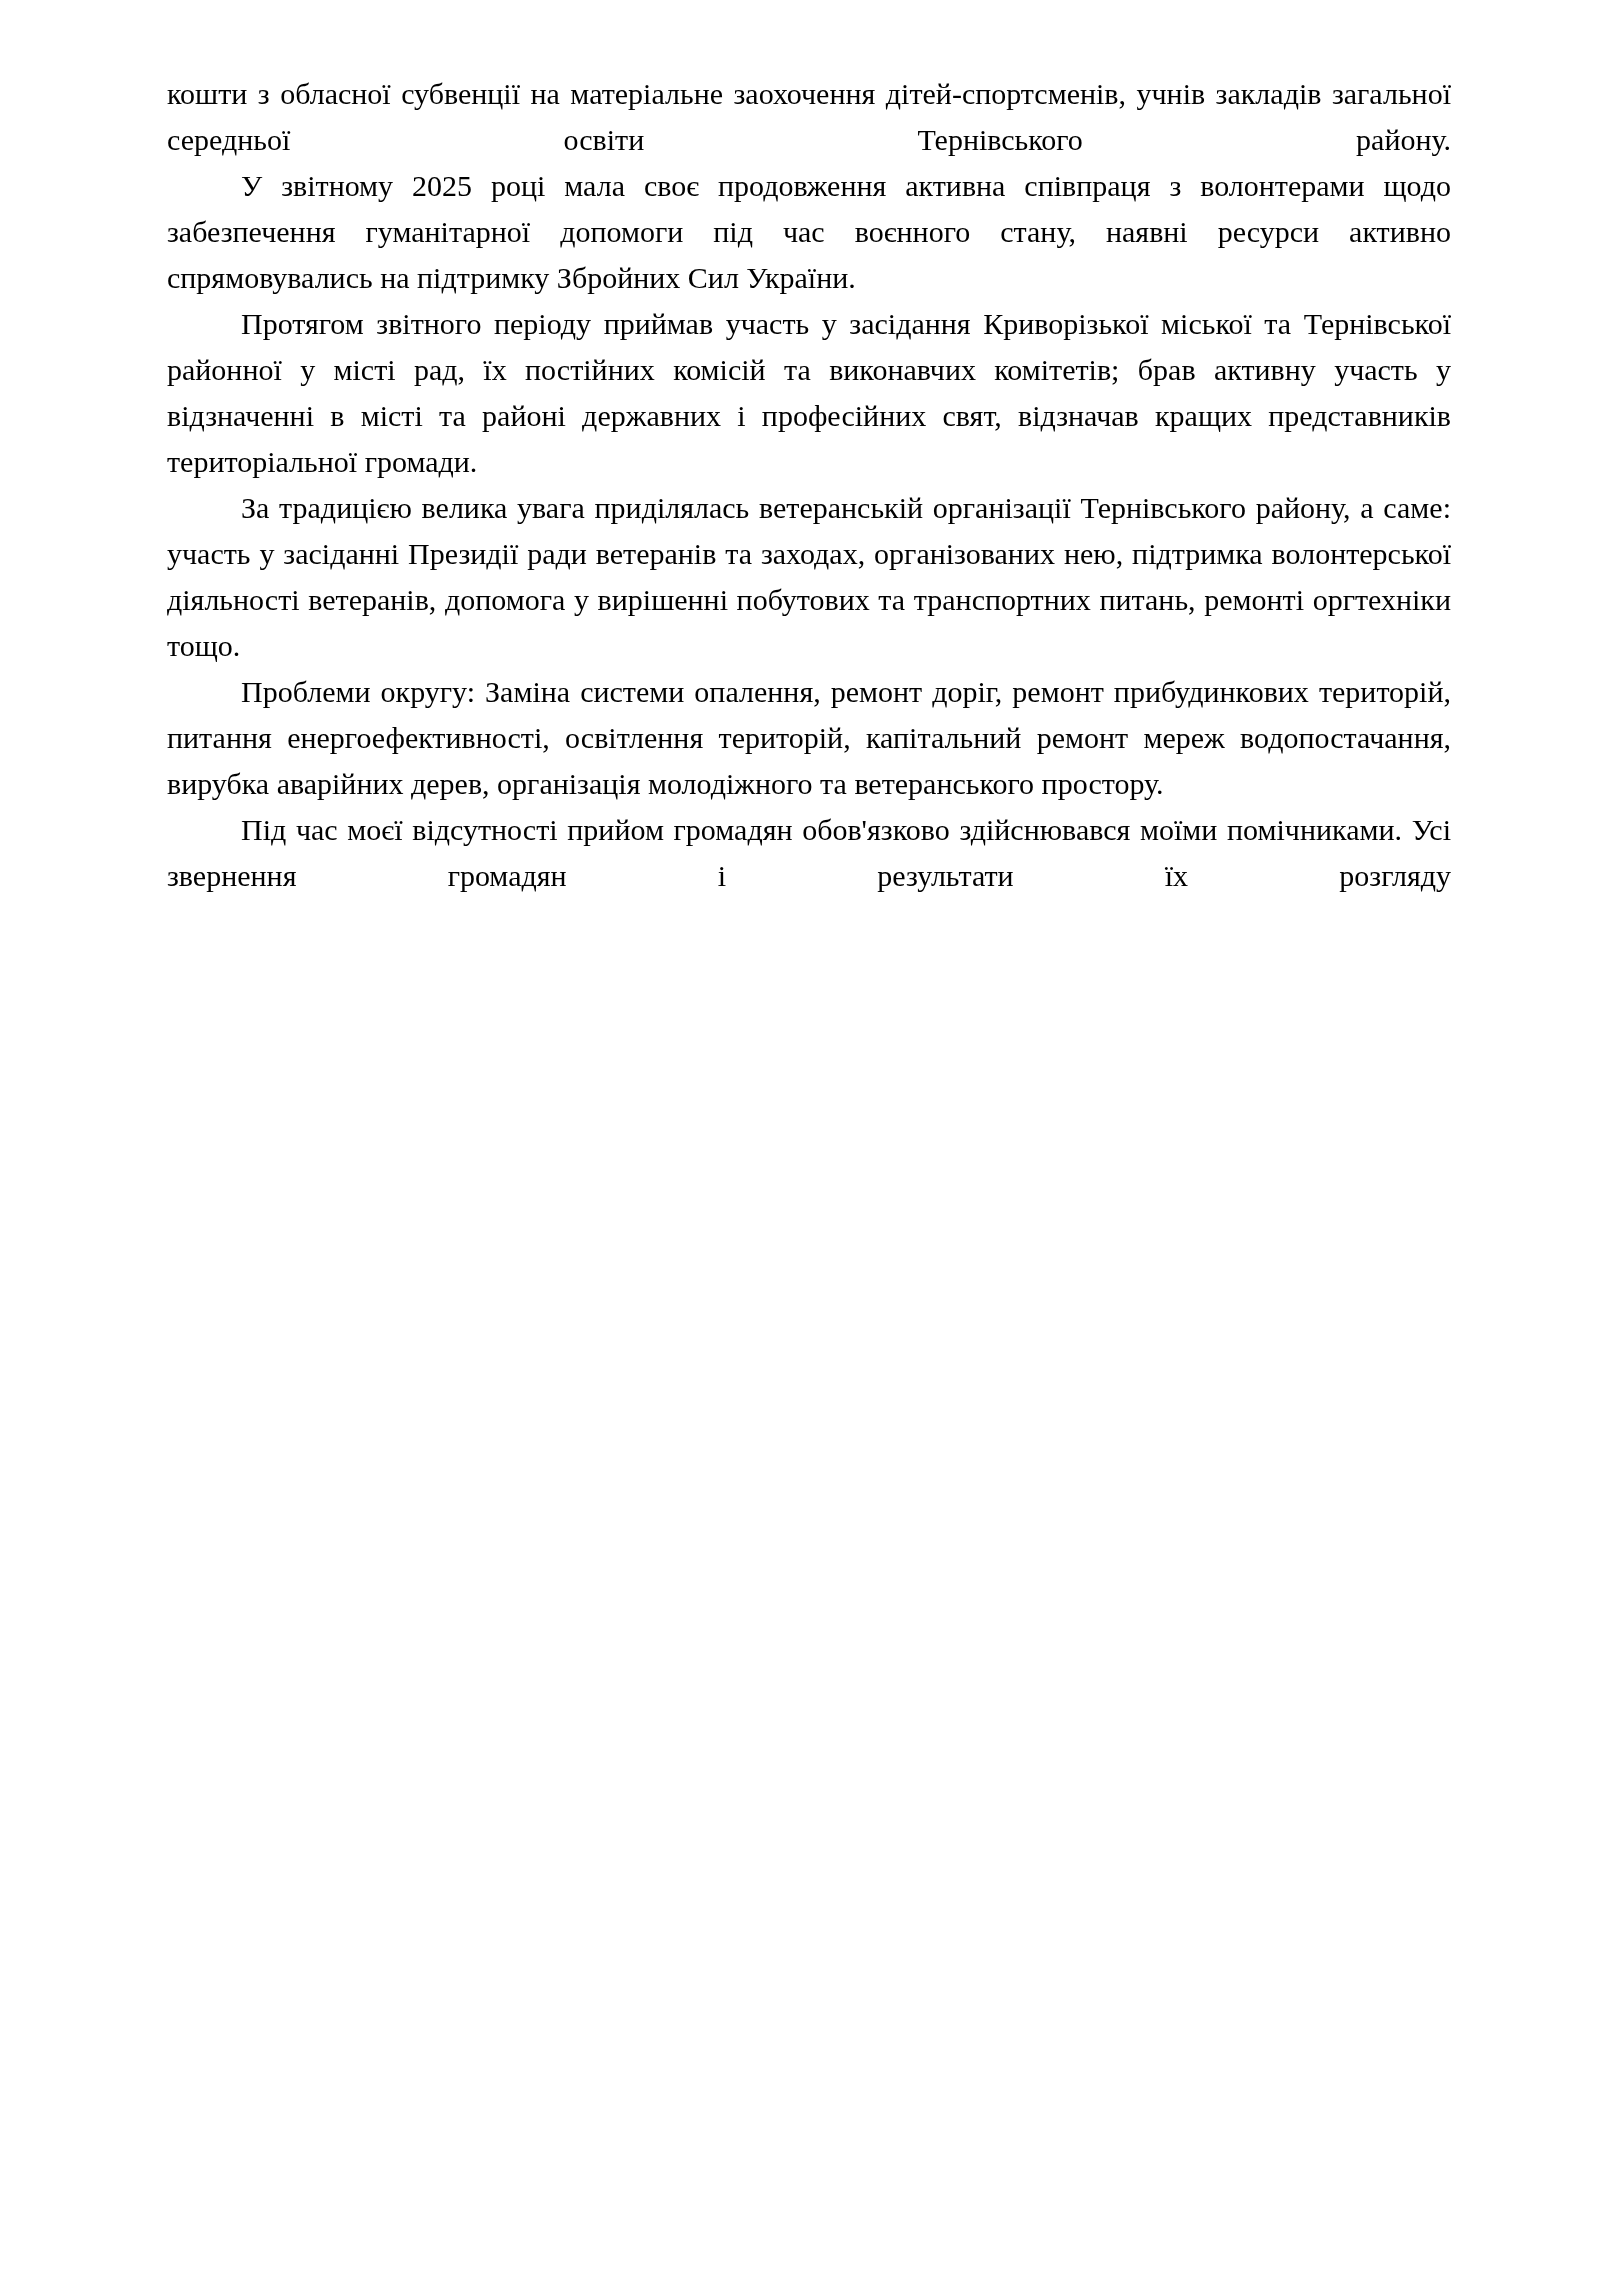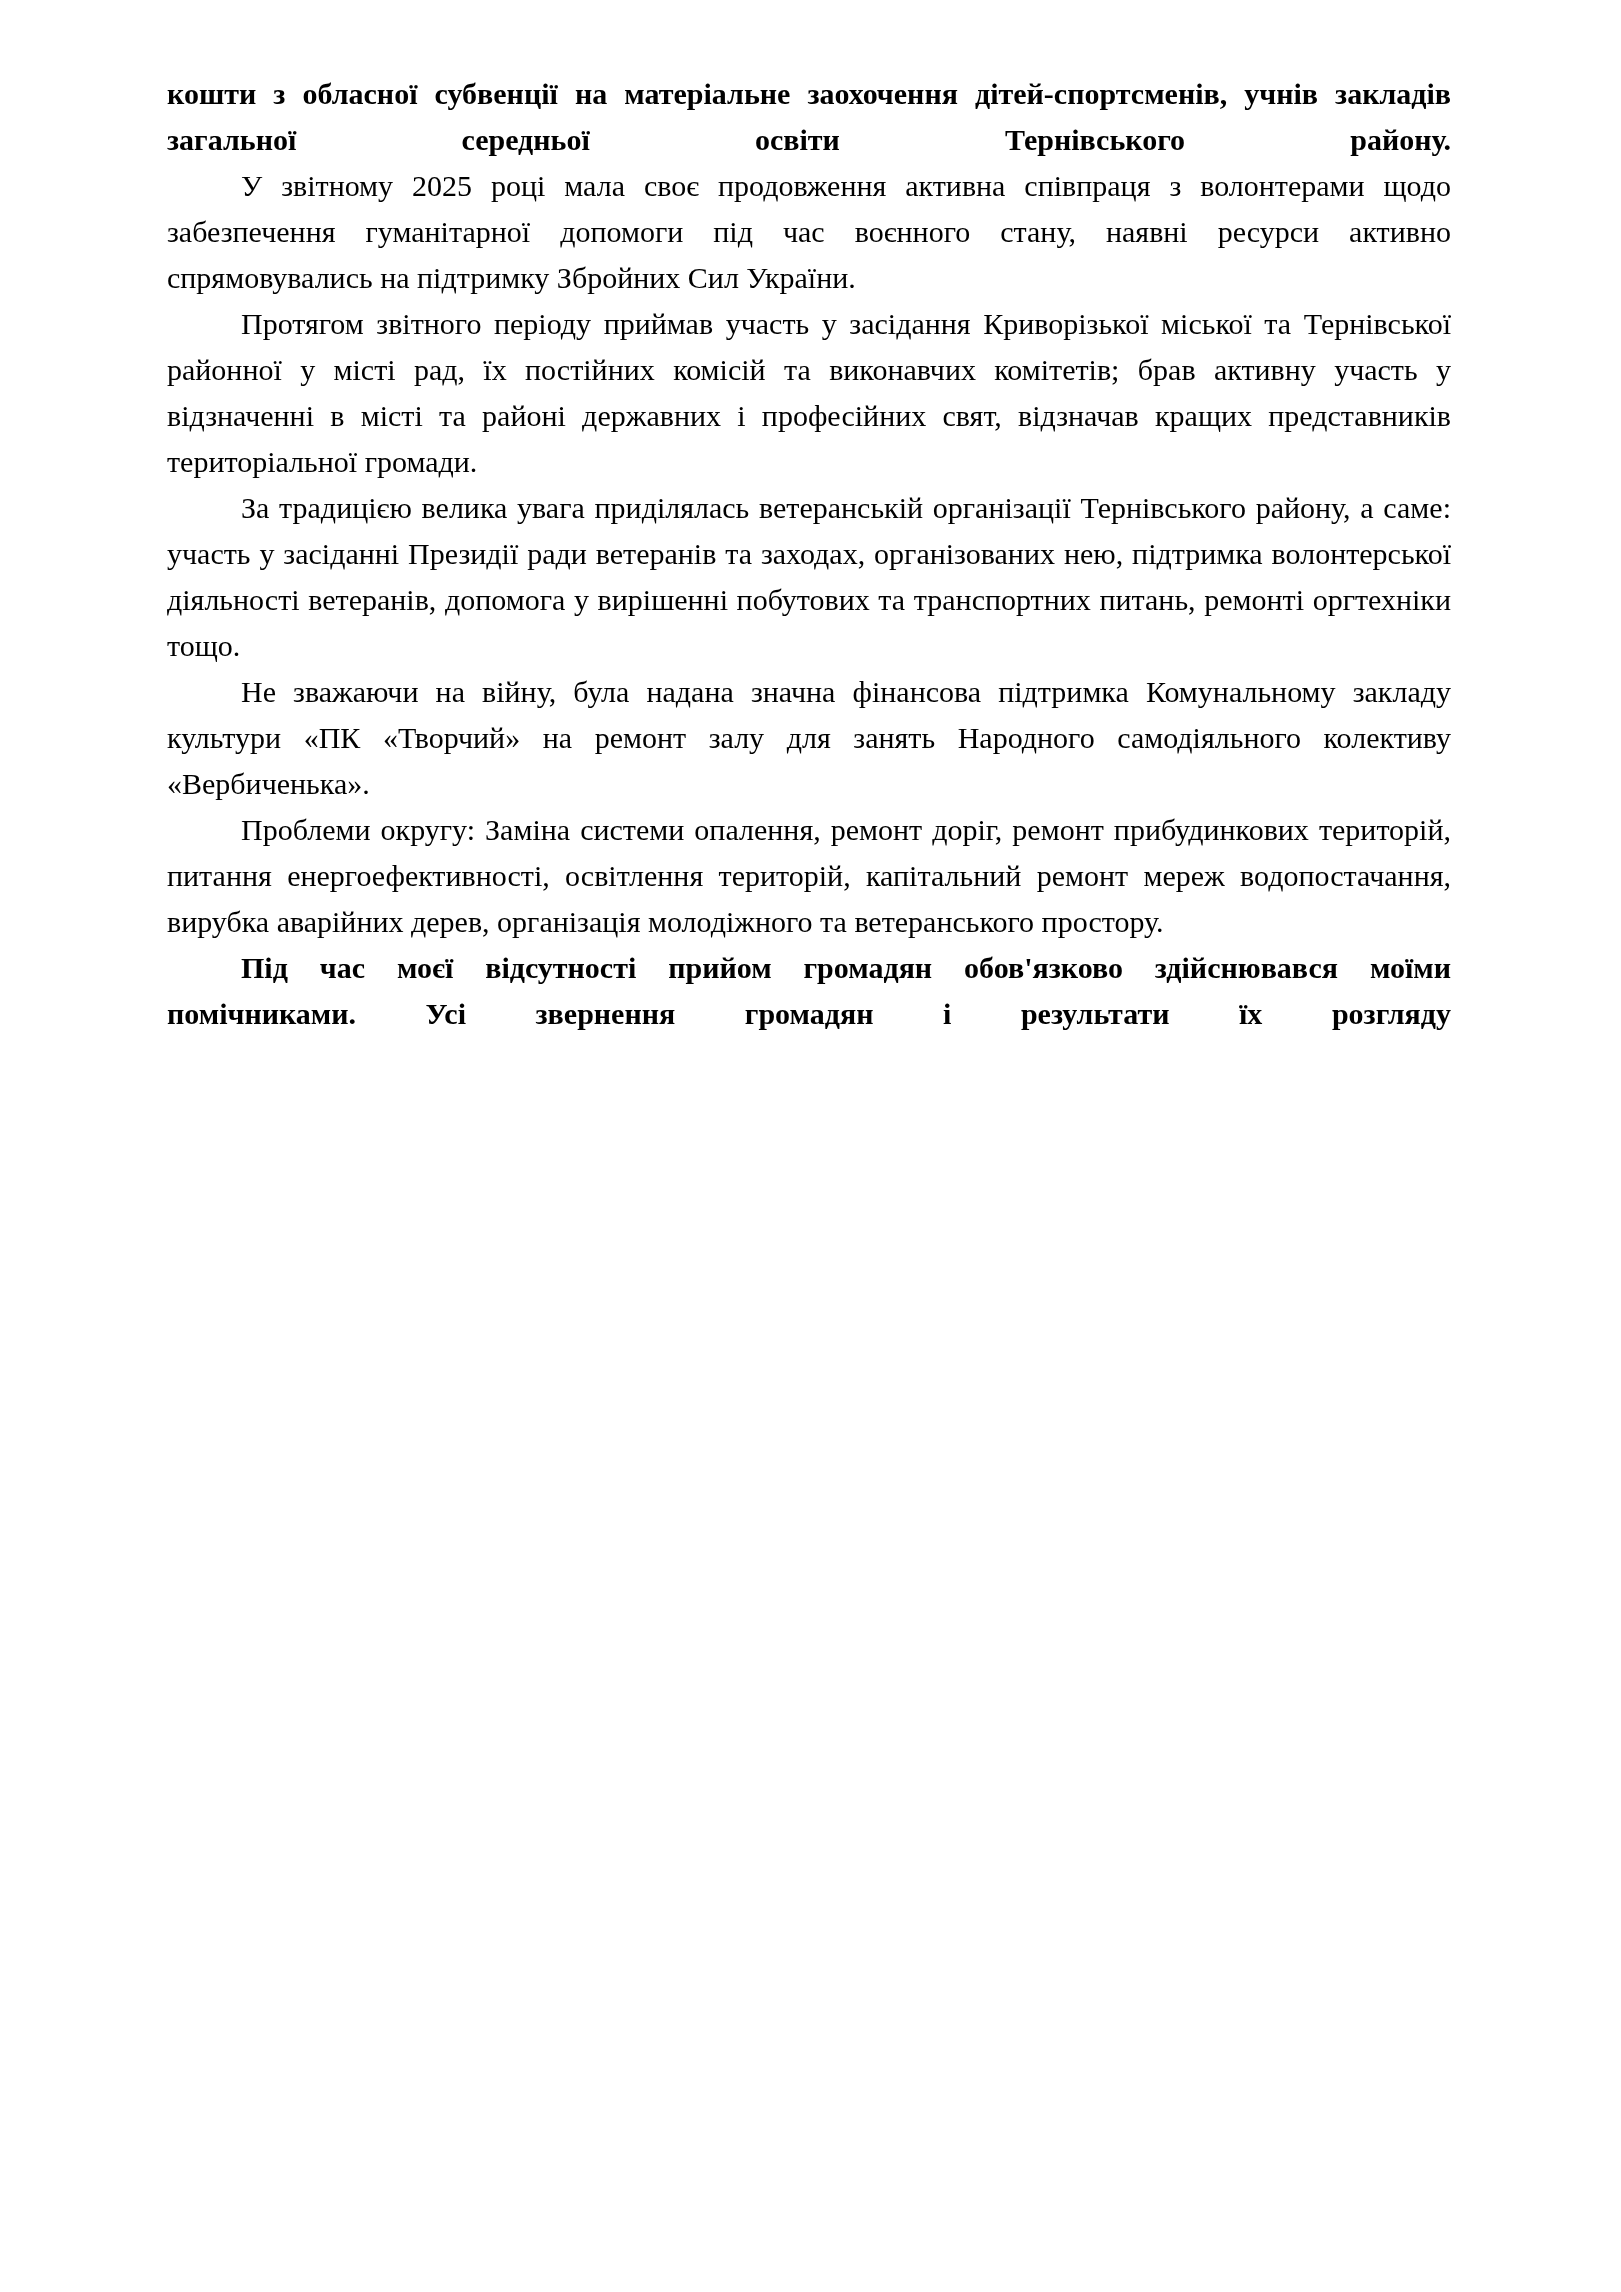--- a/index.html
+++ b/index.html
@@ -34,39 +34,37 @@
     padding: 0;
     text-align: justify;
     text-align-last: left;
     text-indent: 74px;
   }
   p.para.cont {
     text-indent: 0;
   }
   p.para.last-justified {
     text-align-last: justify;
-    font-weight: bold;
   }
 </style>
 </head>
 <body>
 
 <div class="page">
 
   <div class="text-body">
 
     <p class="para cont last-justified">кошти з обласної субвенції на матеріальне заохочення дітей-спортсменів, учнів закладів загальної середньої освіти Тернівського району.</p>
 
     <p class="para">У звітному 2025 році мала своє продовження активна співпраця з волонтерами щодо забезпечення гуманітарної допомоги під час воєнного стану, наявні ресурси активно  спрямовувались на підтримку Збройних Сил України.</p>
 
     <p class="para">Протягом звітного періоду приймав участь у засідання Криворізької міської та Тернівської районної у місті рад, їх постійних комісій  та виконавчих комітетів; брав активну участь у відзначенні в місті та  районі державних і професійних свят, відзначав кращих представників територіальної громади.</p>
 
     <p class="para">За традицією велика увага приділялась ветеранській організації Тернівського району, а саме: участь у засіданні Президії ради ветеранів та заходах, організованих нею, підтримка  волонтерської діяльності ветеранів, допомога у вирішенні побутових та транспортних питань, ремонті оргтехніки тощо.</p>
 
-    <p class="para">Не зважаючи на війну, була надана значна фінансова підтримка Комунальному закладу культури «ПК «Творчий» на  ремонт залу для занять Народного самодіяльного колективу «Вербиченька».</p>
 
     <p class="para">Проблеми округу: Заміна системи опалення, ремонт доріг, ремонт прибудинкових територій, питання енергоефективності, освітлення територій, капітальний ремонт мереж водопостачання, вирубка аварійних дерев, організація молодіжного та ветеранського простору.</p>
 
 
 
     <p class="para last-justified">Під час моєї відсутності прийом громадян обов'язково здійснювався моїми помічниками. Усі звернення громадян і результати їх розгляду</p>
 
   </div>
 
 </div>

